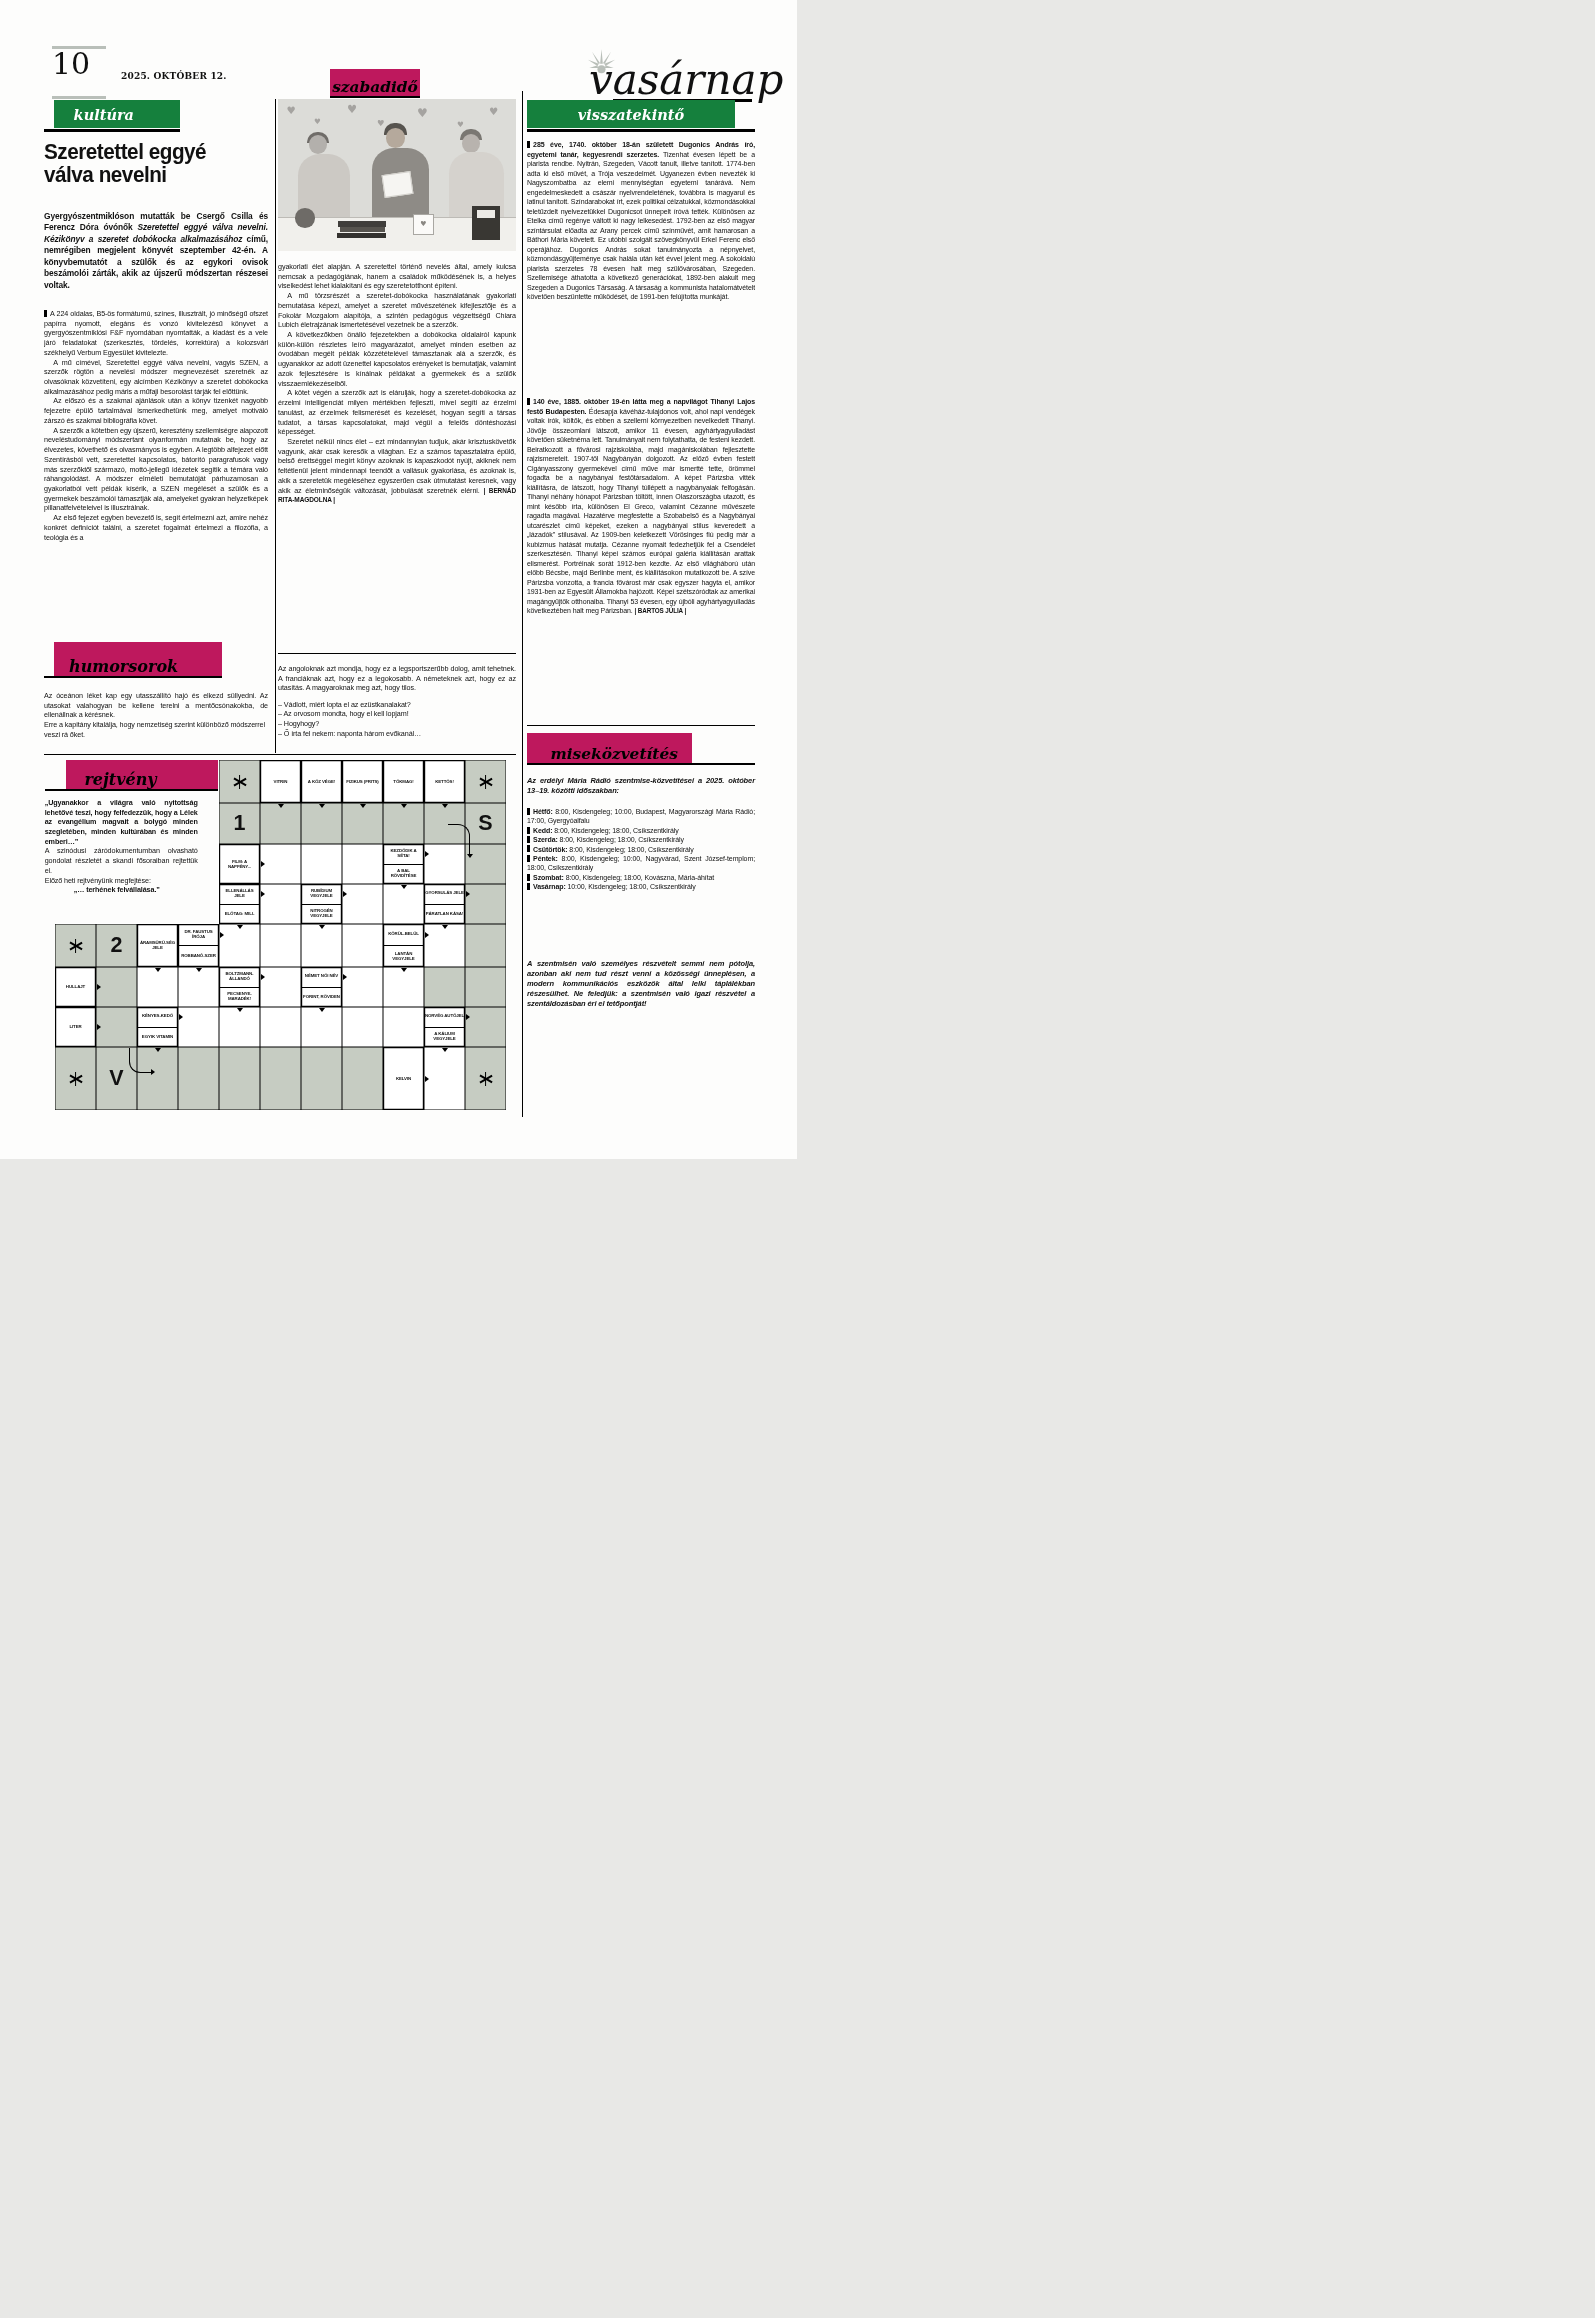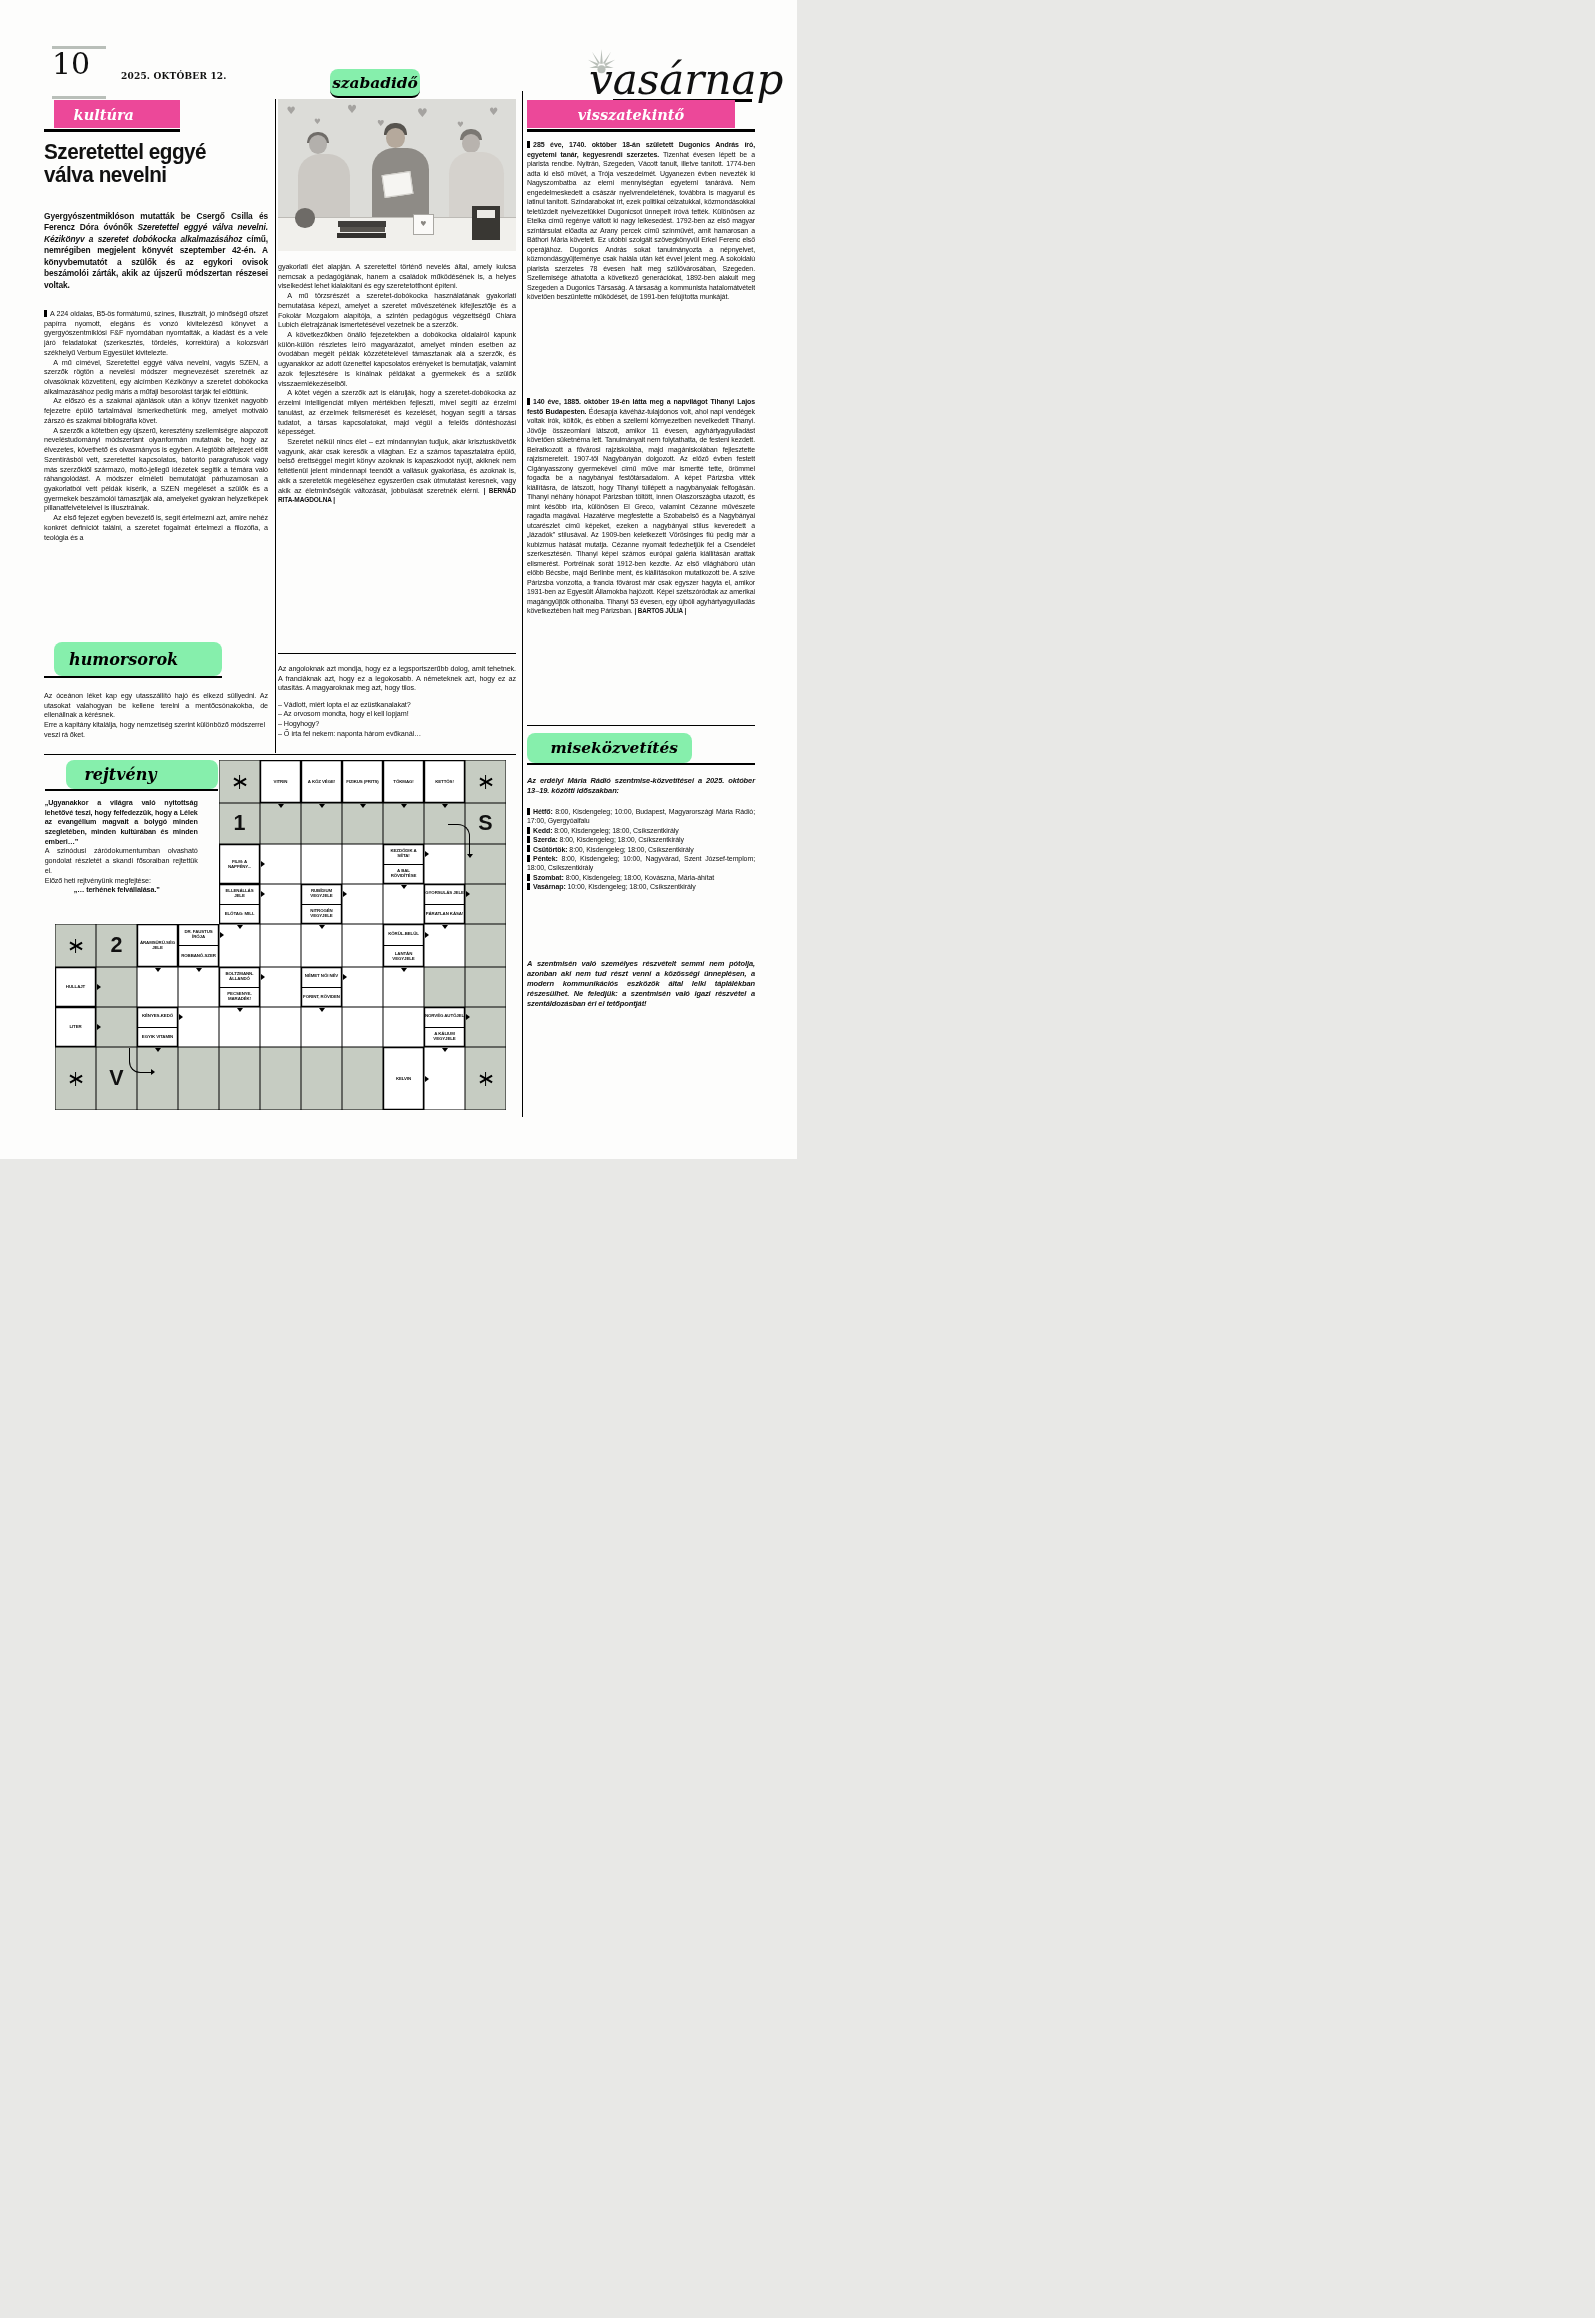--- a/index.html
+++ b/index.html
@@ -7,22 +7,22 @@
         font-family:"Liberation Sans","DejaVu Sans",sans-serif;overflow:hidden;}
   .abs{position:absolute;}
   .serifit{font-family:"DejaVu Serif","Liberation Serif",serif;font-style:italic;font-weight:bold;}
   .just{text-align:justify;}
   .body-txt{font-size:7.2px;line-height:1.35;letter-spacing:-0.1px;}
   .rbody-txt{font-size:7px;line-height:1.36;letter-spacing:-0.1px;}
   p{margin:0;}
   .ind{text-indent:9.3px;}
   .mk{display:inline-block;width:3.3px;height:7px;background:#000;margin-right:2.8px;vertical-align:-0.9px;}
   .hdr-bar{background:#000;}
-  .graybox{background:#ec4899;color:#fff;display:flex;align-items:center;}
-  .litebox{background:#86efac;color:#000;display:flex;align-items:center;border-radius:8px;}
+  .graybox{background:#15803d;color:#fff;display:flex;align-items:center;}
+  .litebox{background:#be185d;color:#000;display:flex;align-items:flex-end;}
   .vrule{background:#000;width:0.9px;}
   .hrule{background:#000;height:0.9px;}
   .auth{font-weight:bold;}
 
   
   #photo{background:#dcdcd8;overflow:hidden;}
   .heart{position:absolute;color:#a5a3a0;font-family:"DejaVu Sans",sans-serif;}
   .head{position:absolute;border-radius:50%;}
   .hair{position:absolute;border-radius:10.3px 10.3px 0 0;}
   .torso{position:absolute;border-radius:21.5px 21.5px 0 0;}

